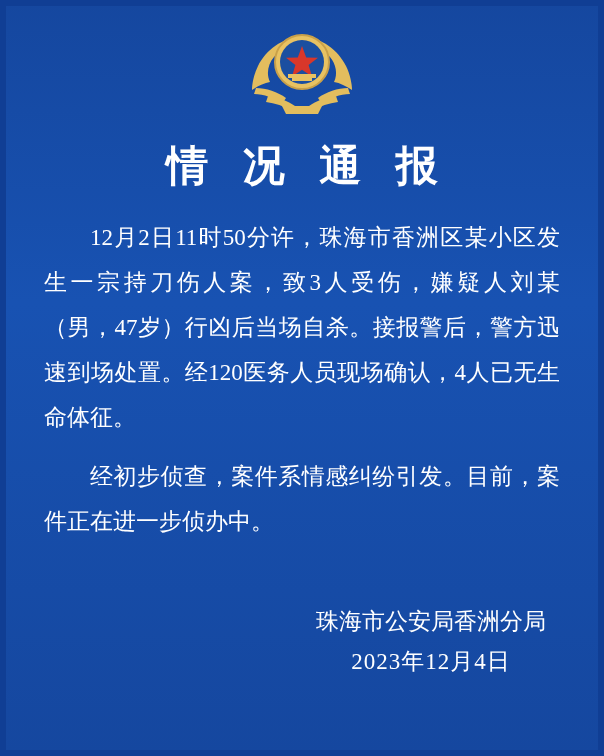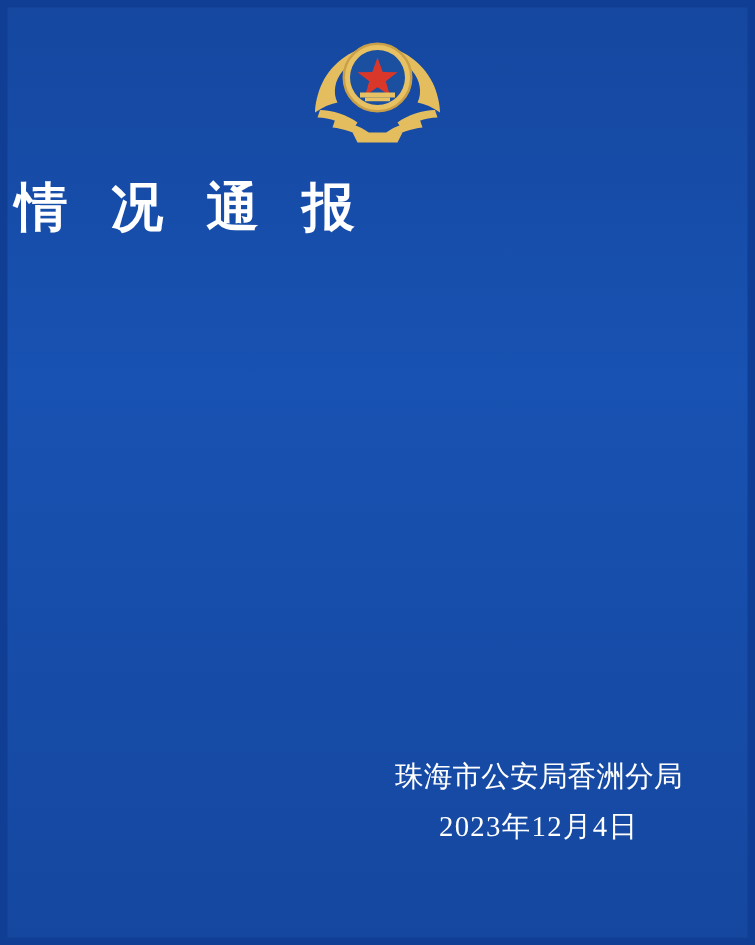--- a/index.html
+++ b/index.html
@@ -43,20 +43,21 @@
     width: 120px;
     height: 92px;
   }
 
   
   .title {
     position: absolute;
     top: 138px;
     left: 0;
     width: 100%;
+    text-align: center;
     color: #ffffff;
     font-size: 42px;
     font-weight: bold;
     letter-spacing: 12px;
     text-indent: 12px;
     font-family: "Liberation Serif", "DejaVu Serif", serif;
   }
 
   
   .body-text {
@@ -118,18 +119,22 @@
         <path d="M60 20 L64.2 31.5 L76 31.8 L66.6 39 L70 50.5 L60 43.8 L50 50.5 L53.4 39 L44 31.8 L55.8 31.5 Z" fill="#d8372a"></path>
 
         <rect x="46" y="48" width="28" height="4" fill="#e8c262"></rect>
         <rect x="50" y="52" width="20" height="3" fill="#e8c262"></rect>
       </svg>
     </div>
   </div>
 
   <div class="title">情 况 通 报</div>
 
+  <div class="body-text">
+    <p class="para">12月2日11时50分许，珠海市香洲区某小区发生一宗持刀伤人案，致3人受伤，嫌疑人刘某（男，47岁）行凶后当场自杀。接报警后，警方迅速到场处置。经120医务人员现场确认，4人已无生命体征。</p>
+    <p class="para">经初步侦查，案件系情感纠纷引发。目前，案件正在进一步侦办中。</p>
+  </div>
 
   <div class="signature">
     <span class="sig-line">珠海市公安局香洲分局</span>
     <span class="sig-date">2023年12月4日</span>
   </div>
 </div>
 
 </body></html>

